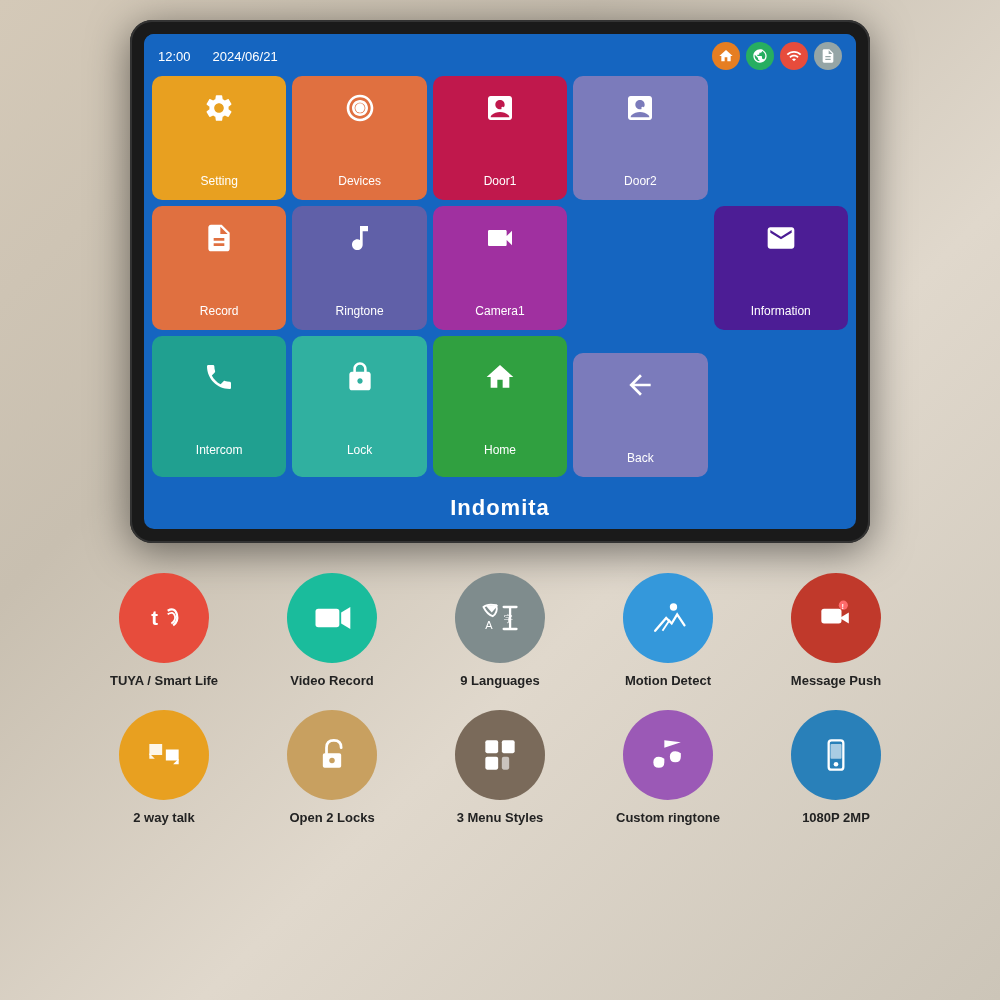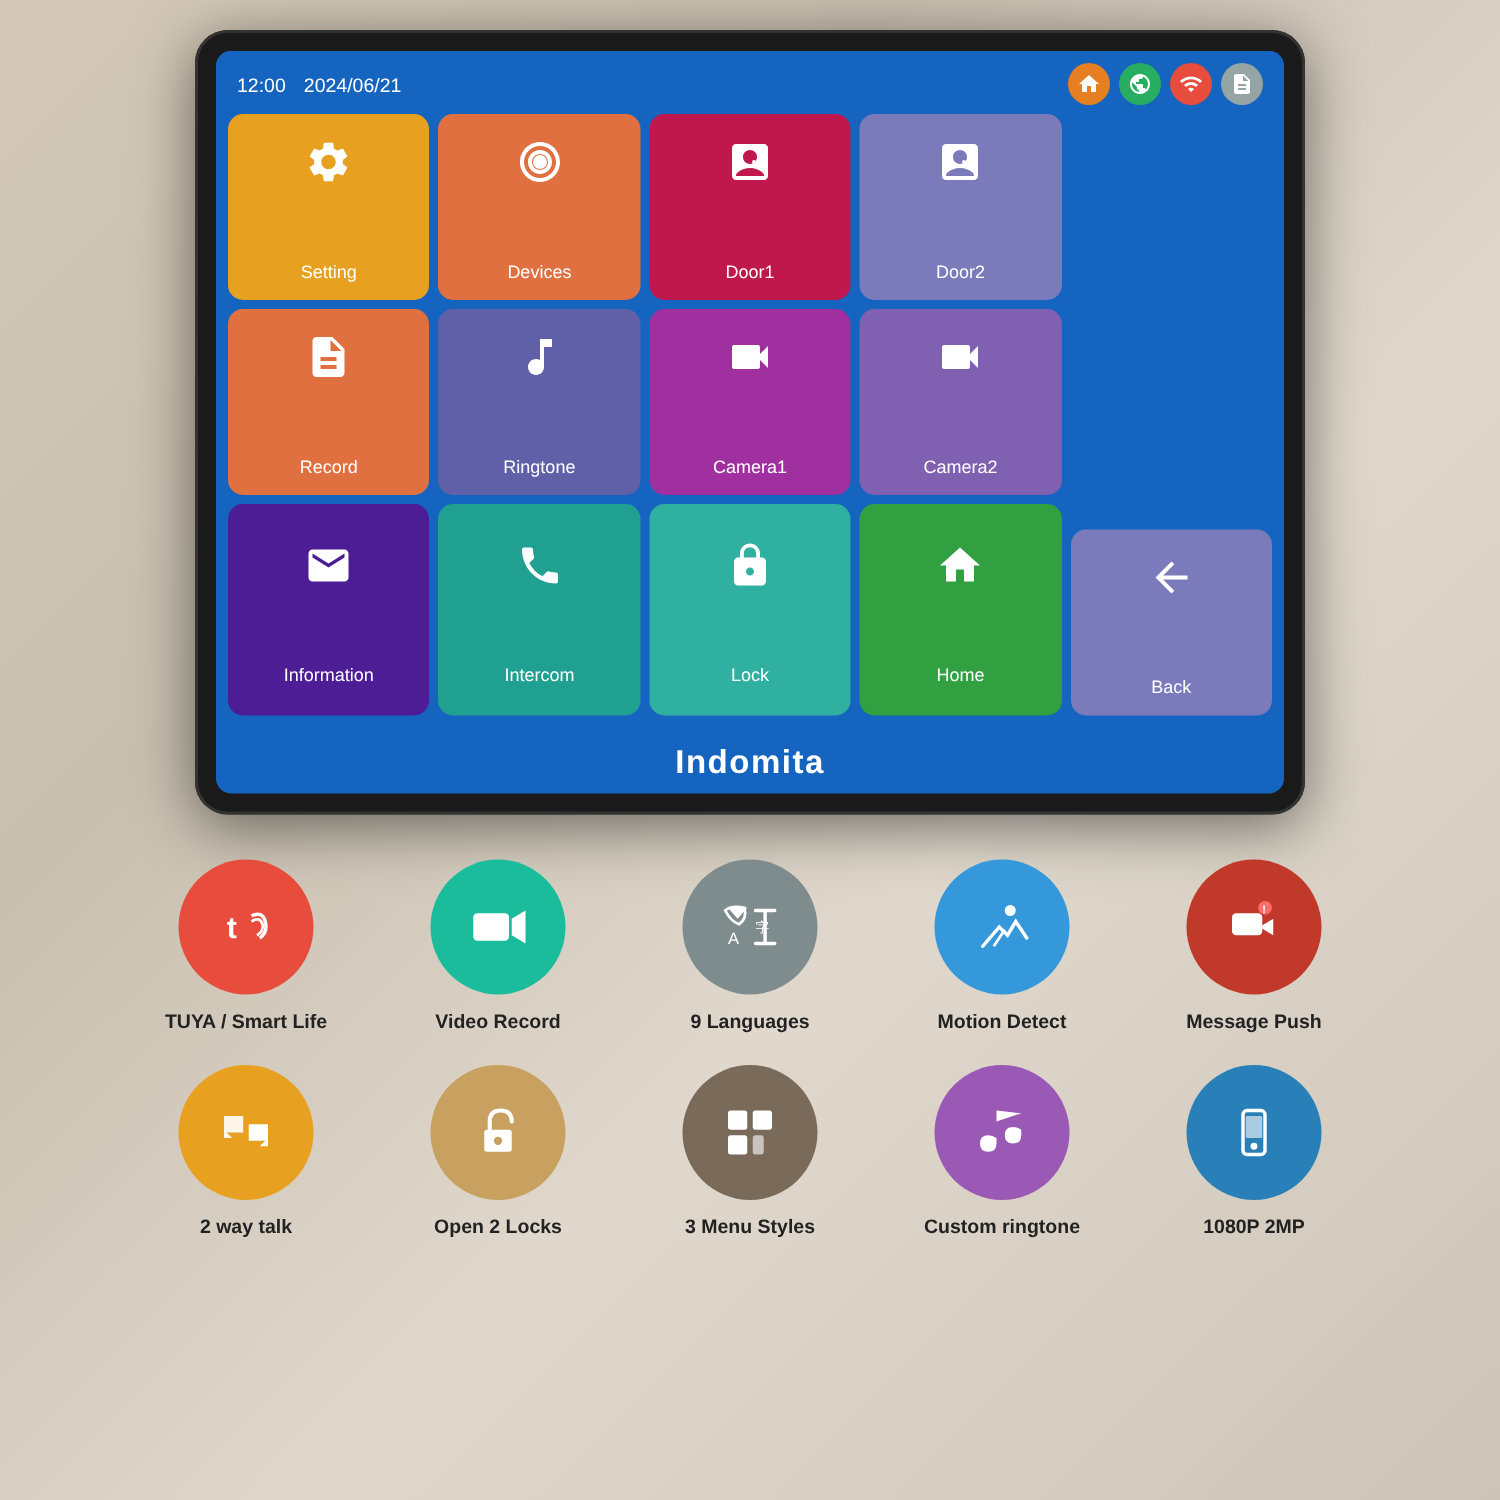--- a/index.html
+++ b/index.html
@@ -49,21 +49,21 @@
     .status-bar {
       background: #1565c0;
       display: flex;
       justify-content: space-between;
       align-items: center;
       padding: 8px 14px 6px;
     }
 
     .status-left {
       display: flex;
-      gap: 12px;
+      gap: 22px;
       color: white;
       font-size: 13px;
       font-weight: 500;
     }
 
     .status-icons {
       display: flex;
       gap: 6px;
     }
 
@@ -254,26 +254,20 @@
           <span class="tile-label">Ringtone</span>
         </div>
 
         <div class="menu-tile" style="background:#a030a0;">
           <svg class="tile-svg" viewBox="0 0 24 24" fill="white">
             <path d="M17 10.5V7c0-.55-.45-1-1-1H4c-.55 0-1 .45-1 1v10c0 .55.45 1 1 1h12c.55 0 1-.45 1-1v-3.5l4 4v-11l-4 4z"></path>
           </svg>
           <span class="tile-label">Camera1</span>
         </div>
 
-        <div class="menu-tile" style="background:#8060b0;">
-          <svg class="tile-svg" viewBox="0 0 24 24" fill="white">
-            <path d="M17 10.5V7c0-.55-.45-1-1-1H4c-.55 0-1 .45-1 1v10c0 .55.45 1 1 1h12c.55 0 1-.45 1-1v-3.5l4 4v-11l-4 4z"></path>
-          </svg>
-          <span class="tile-label">Camera2</span>
-        </div>
 
         <div style="background:transparent;"></div>
 
         <div class="menu-tile" style="background:#4c1d95;">
           <svg class="tile-svg" viewBox="0 0 24 24" fill="white">
             <path d="M20 4H4c-1.1 0-2 .9-2 2v12c0 1.1.9 2 2 2h16c1.1 0 2-.9 2-2V6c0-1.1-.9-2-2-2zm0 4l-8 5-8-5V6l8 5 8-5v2z"></path>
           </svg>
           <span class="tile-label">Information</span>
         </div>
 

